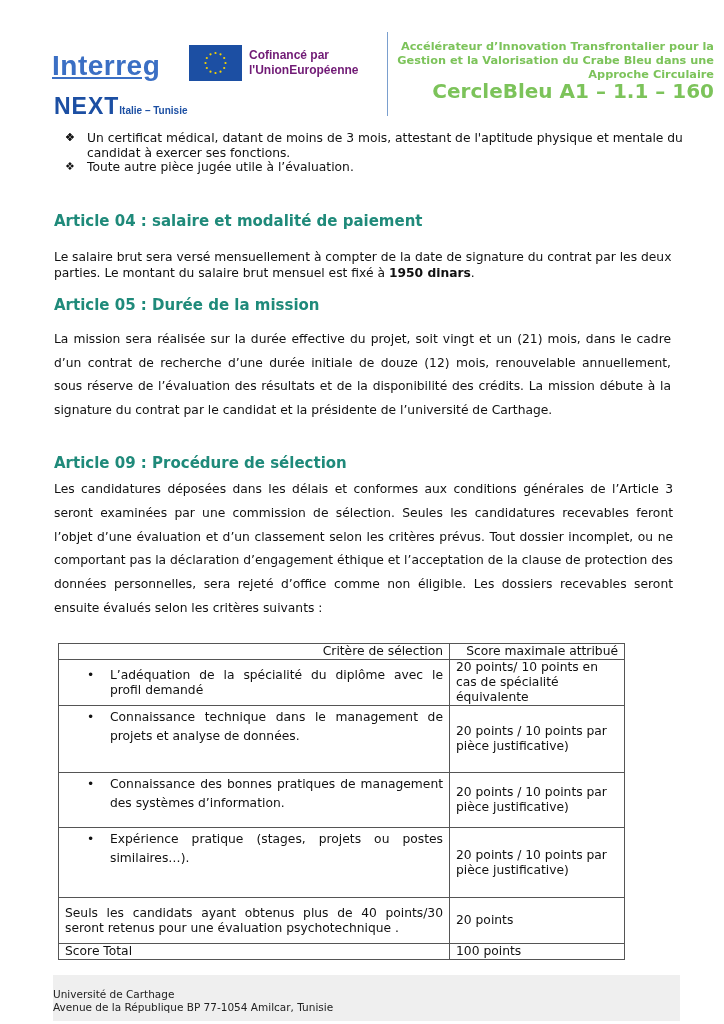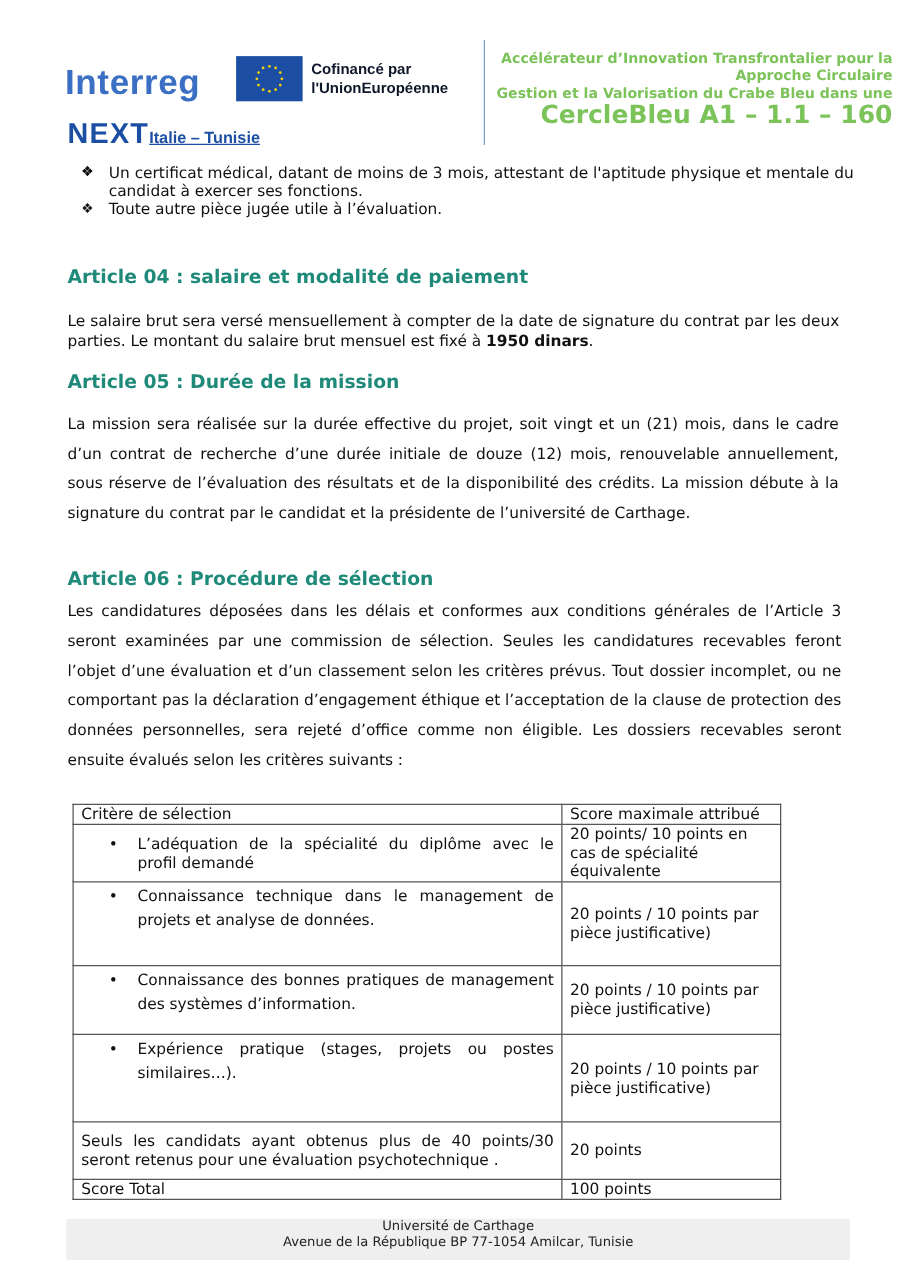--- a/index.html
+++ b/index.html
@@ -2,29 +2,29 @@
 <html><head>
 <meta charset="utf-8">
 <style>
   html, body { margin: 0; padding: 0; background: #ffffff; }
   body { width: 724px; height: 1024px; position: relative; overflow: hidden;
          font-family: "DejaVu Sans", sans-serif; color: #111; }
   .abs { position: absolute; }
 
   
   .interreg { left: 52px; top: 50px; font-family: "Liberation Sans", sans-serif; font-weight: bold;
-              font-size: 28px; color: #3b6fc4; letter-spacing: 0.5px; }
+              font-size: 28px; color: #3b6fc4; letter-spacing: 0.5px; text-decoration: underline; }
   .eu-flag { left: 189px; top: 45px; width: 53px; height: 36px; background: #1c4fa3; }
   .eu-flag svg { display: block; }
   .cofin { left: 249px; top: 48px; font-family: "Liberation Sans", sans-serif; font-weight: bold;
-           font-size: 12px; color: #0f172a; line-height: 15px; }
+           font-size: 12px; color: #701a75; line-height: 15px; }
   .next { left: 54px; top: 93px; font-family: "Liberation Sans", sans-serif; font-weight: bold;
           color: #1c4fa3; }
   .next .big { font-size: 23px; letter-spacing: 1px; }
-  .next .small { font-size: 13px; text-decoration: underline; }
+  .next .small { font-size: 10px; }
   .vline { left: 387px; top: 32px; width: 1px; height: 84px; background: #7a9fce; }
   .project { left: 392px; top: 40px; width: 322px; text-align: right; color: #7cc35a;
              font-weight: bold; font-size: 11.3px; line-height: 14px; }
   .project .code { font-size: 20px; line-height: 18px; }
 
   
   .bullets { left: 65px; top: 131px; width: 630px; font-size: 12.3px; line-height: 14.5px; }
   .bullets .item { position: relative; padding-left: 22px; }
   .bullets .item .glyph { position: absolute; left: 0; top: 0; font-size: 11px; }
 
@@ -36,36 +36,36 @@
   .art05 { left: 54px; top: 296px; }
   .p05 { left: 54px; top: 328px; width: 617px; line-height: 23.5px; text-align: justify; }
   .art06 { left: 54px; top: 454px; }
   .p06 { left: 54px; top: 478px; width: 619px; line-height: 23.8px; text-align: justify; }
 
   
   table.crit { position: absolute; left: 58px; top: 643px; width: 567px; border-collapse: collapse;
                font-size: 12.3px; color: #111; }
   table.crit td { border: 1px solid #555; padding: 0 6px; vertical-align: middle; line-height: 15px; }
   table.crit td.c1 { width: 333px; }
-  table.crit .hdr td { text-align: left; height: 15px; }
+  table.crit .hdr td { text-align: right; height: 15px; }
   table.crit .crit-cell { position: relative; padding-left: 51px; text-align: justify; }
   table.crit .crit-cell .dot { position: absolute; left: 28px; }
   .r1 td { height: 32px; }
   .r2 td { height: 64px; }
   .r3 td { height: 52px; }
   .r4 td { height: 67px; }
   .r5 td { height: 26px; }
   .r6 td { height: 45px; }
   .r7 td { height: 15px; }
   .top-align { vertical-align: top !important; padding-top: 2px !important; }
   .spaced { line-height: 19px !important; }
 
   
-  .footer { left: 53px; top: 975px; width: 627px; height: 33px; background: #efefef; text-align: center;
-            font-size: 10.5px; line-height: 13px; padding-top: 0; color: #222; }
+  .footer { left: 53px; top: 975px; width: 627px; height: 33px; background: #efefef; text-align: left;
+            font-size: 10.5px; line-height: 13px; padding-top: 13px; color: #222; }
 </style>
 </head>
 <body>
 
 <div class="abs interreg">Interreg</div>
 <div class="abs eu-flag">
   <svg width="53" height="36" viewBox="0 0 53 36">
     <rect width="53" height="36" fill="#1c4fa3"></rect>
     <g fill="#f5d300">
       <circle cx="26.5" cy="8" r="1.1"></circle>
@@ -86,22 +86,22 @@
 <div class="abs cofin">
   <div>Cofinancé par</div>
   <div>l'UnionEuropéenne</div>
 </div>
 <div class="abs next">
   <span class="big">NEXT</span><span class="small">Italie – Tunisie</span>
 </div>
 <div class="abs vline"></div>
 <div class="abs project">
   <div>Accélérateur d’Innovation Transfrontalier pour la</div>
+  <div>Gestion et la Valorisation du Crabe Bleu dans une</div>
   <div>Approche Circulaire</div>
-  <div>Gestion et la Valorisation du Crabe Bleu dans une</div>
   <div class="code">CercleBleu A1 – 1.1 – 160</div>
 </div>
 
 <div class="abs bullets">
   <div class="item">
     <span class="glyph">❖</span>
   </div>
   <div class="item">
     <span class="glyph">❖</span>
     <span>Un certificat médical, datant de moins de 3 mois, attestant de l'aptitude physique et mentale du candidat à exercer ses fonctions.</span>
@@ -111,21 +111,21 @@
     <span>Toute autre pièce jugée utile à l’évaluation.</span>
   </div>
 </div>
 
 <h2 class="abs art04">Article 04 : salaire et modalité de paiement</h2>
 <div class="abs para p04"><span>Le salaire brut sera versé mensuellement à compter de la date de signature du contrat par les deux parties. Le montant du salaire brut mensuel est fixé à </span><b>1950 dinars</b><span>.</span></div>
 
 <h2 class="abs art05">Article 05 : Durée de la mission</h2>
 <div class="abs para p05">La mission sera réalisée sur la durée effective du projet, soit vingt et un (21) mois, dans le cadre d’un contrat de recherche d’une durée initiale de douze (12) mois, renouvelable annuellement, sous réserve de l’évaluation des résultats et de la disponibilité des crédits. La mission débute à la signature du contrat par le candidat et la présidente de l’université de Carthage.</div>
 
-<h2 class="abs art06">Article 06 : Procédure de sélection</h2>
+<h2 class="abs art06">Article 09 : Procédure de sélection</h2>
 <div class="abs para p06">Les candidatures déposées dans les délais et conformes aux conditions générales de l’Article 3 seront examinées par une commission de sélection. Seules les candidatures recevables feront l’objet d’une évaluation et d’un classement selon les critères prévus. Tout dossier incomplet, ou ne comportant pas la déclaration d’engagement éthique et l’acceptation de la clause de protection des données personnelles, sera rejeté d’office comme non éligible. Les dossiers recevables seront ensuite évalués selon les critères suivants :</div>
 
 <table class="crit">
   <tbody>
       <tr class="hdr">
     <td class="c1">Critère de sélection</td>
     <td>Score maximale attribué</td>
   </tr>
   <tr class="r1">
     <td class="c1 crit-cell"><span class="dot">•</span><span>L’adéquation de la spécialité du diplôme avec le profil demandé</span></td>

